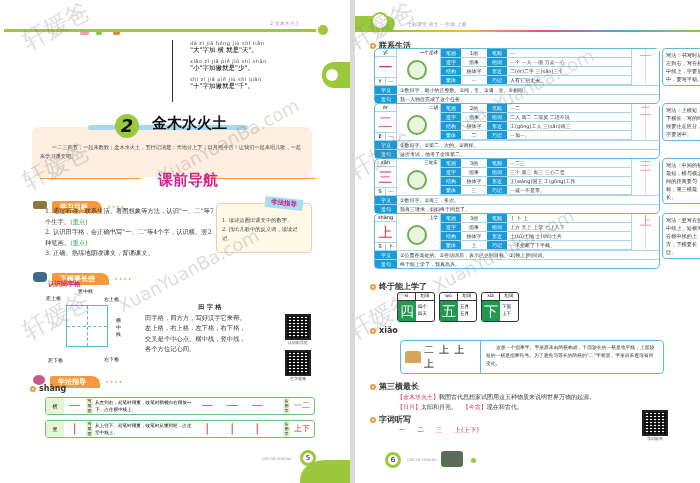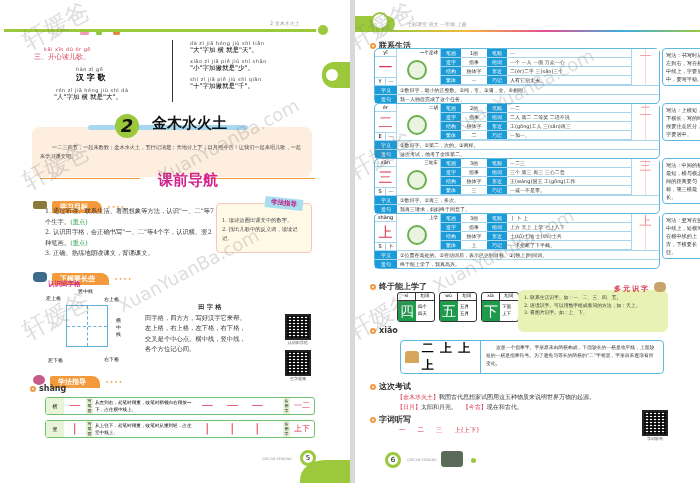--- a/index.html
+++ b/index.html
@@ -36,28 +36,20 @@
     <span style="display:inline-block;width:6px;height:4px;background:#8cc63f;border-radius:5px 5px 2px 2px;margin-left:2px;"></span>
     <span style="display:inline-block;width:7px;height:5px;background:#e2873b;border-radius:5px 5px 2px 2px;margin-left:6px;"></span>
   </div>
   <div class="abs green-line" style="left:4px;top:29px;width:320px;"></div>
   <div class="abs" style="left:270px;top:20px;font-size:5px;color:#999;">2  金木水火土</div>
   <div class="abs" style="left:316px;top:23px;width:14px;height:14px;border-radius:50%;background:#9cc83c;border:2px solid #fff;"></div>
   <div class="abs" style="left:322px;top:62px;width:28px;height:26px;background:#9cc83c;border-radius:12px 0 0 12px;">
     <div style="width:12px;height:12px;border-radius:50%;background:#fff;margin:7px 0 0 4px;"></div>
   </div>
 
-  <div class="abs" style="left:34px;top:46px;width:130px;text-align:left;">
-    <div class="pin red" style="margin-left:10px;">kāi xīn dú ér gē</div>
-    <div class="red serif" style="font-size:7px;">三、开心读儿歌。</div>
-    <div class="pin" style="margin:4px 0 0 42px;">hàn   zì   gē</div>
-    <div class="serif" style="font-size:8px;font-weight:bold;margin-left:42px;">汉  字  歌</div>
-    <div class="pin" style="margin:4px 0 0 22px;">rén  zì jiā héng jiù shì  dà</div>
-    <div class="serif" style="font-size:6.5px;margin-left:20px;">"人"字加 横 就是"大"。</div>
-  </div>
   <div class="abs" style="left:172px;top:40px;width:1px;height:62px;background:#333;"></div>
   <div class="abs" style="left:190px;top:40px;width:130px;">
     <div class="pin">dà  zì jiā héng jiù shì  tiān</div>
     <div class="serif" style="font-size:6.5px;margin-bottom:3px;">"大"字加 横 就是"天"。</div>
     <div class="pin">xiǎo  zì jiā piě jiù shì  shǎo</div>
     <div class="serif" style="font-size:6.5px;margin-bottom:3px;">"小"字加撇就是"少"。</div>
     <div class="pin">shí  zì jiā piě jiù shì  qiān</div>
     <div class="serif" style="font-size:6.5px;">"十"字加撇就是"千"。</div>
   </div>
 
@@ -431,45 +423,36 @@
       <div style="background:#1e9a4c;color:#fff;font-size:14px;text-align:center;line-height:20px;">五</div>
       <div style="padding:2px;line-height:7px;">五月  五月</div>
     </div>
     <div style="width:38px;height:30px;border:1px solid #333;border-radius:3px;display:grid;grid-template-columns:1fr 1fr;grid-template-rows:8px 1fr;font-size:4.5px;">
       <div style="text-align:center;border-right:1px solid #333;border-bottom:1px solid #333;">xià</div>
       <div style="text-align:center;border-bottom:1px solid #333;">组词</div>
       <div style="background:#1e9a4c;color:#fff;font-size:14px;text-align:center;line-height:20px;">下</div>
       <div style="padding:2px;line-height:7px;">下面  上下</div>
     </div>
   </div>
-  <div class="abs" style="left:163px;top:290px;width:150px;height:42px;background:#e8f2b4;border-radius:6px;">
-    <div class="abs red" style="right:18px;top:-6px;font-size:7px;font-weight:bold;letter-spacing:2px;">多元识字</div>
-    <div class="abs" style="right:2px;top:-8px;width:12px;height:10px;background:#c8a46a;border-radius:40%;"></div>
-    <div class="serif" style="font-size:4.8px;line-height:7.5px;padding:4px 6px;color:#333;">
-      <div>1. 联系生活识字。如：一、二、三、四、五。</div>
-      <div>2. 语境识字。可以用熟字组成新词的方法，如：天上。</div>
-      <div>3. 看图片识字。如：上、下。</div>
-    </div>
-  </div>
 
   <div class="abs section-head" style="left:15px;top:326px;">
     <span class="bullet"></span>
     <span>xiǎo</span>
   </div>
   <div class="abs" style="left:45px;top:340px;width:264px;height:34px;border:1px solid #5fb8e0;border-radius:4px;display:flex;">
     <div style="width:80px;border-right:1px solid #5fb8e0;display:flex;align-items:center;gap:3px;padding-left:4px;">
       <div style="width:16px;height:12px;background:#d6a75a;border-radius:3px 3px 0 0;"></div>
-      <div style="font-size:12px;font-weight:bold;letter-spacing:1px;">⼆ 上 上 上</div>
+      <div style="font-size:10px;font-weight:normal;letter-spacing:1px;">⼆ 上 上 上</div>
     </div>
     <div class="serif" style="flex:1;font-size:4.8px;line-height:8px;padding:3px 5px;text-indent:10px;color:#333;">这是一个指事字。字形原来由两横构成，下面较长的一横是地平线，上面较短的一横是指事符号。为了避免与等长的两横的"二"字相混，字形后来逐渐有所变化。</div>
   </div>
 
   <div class="abs section-head" style="left:15px;top:381px;">
     <span class="bullet"></span>
-    <span>这次考试</span>
+    <span>第三横最长</span>
   </div>
   <div class="abs serif" style="left:42px;top:392px;font-size:6px;line-height:10px;color:#333;">
     <div><span class="red">【金木水火土】</span><span>我国古代思想家试图用这五种物质来说明世界万物的起源。</span></div>
     <div><span class="red">【日月】</span><span>太阳和月亮。</span>&nbsp;&nbsp;&nbsp;<span class="red">【今古】</span><span>现在和古代。</span></div>
   </div>
 
   <div class="abs section-head" style="left:15px;top:414px;">
     <span class="bullet"></span>
     <span>字词听写</span>
   </div>

